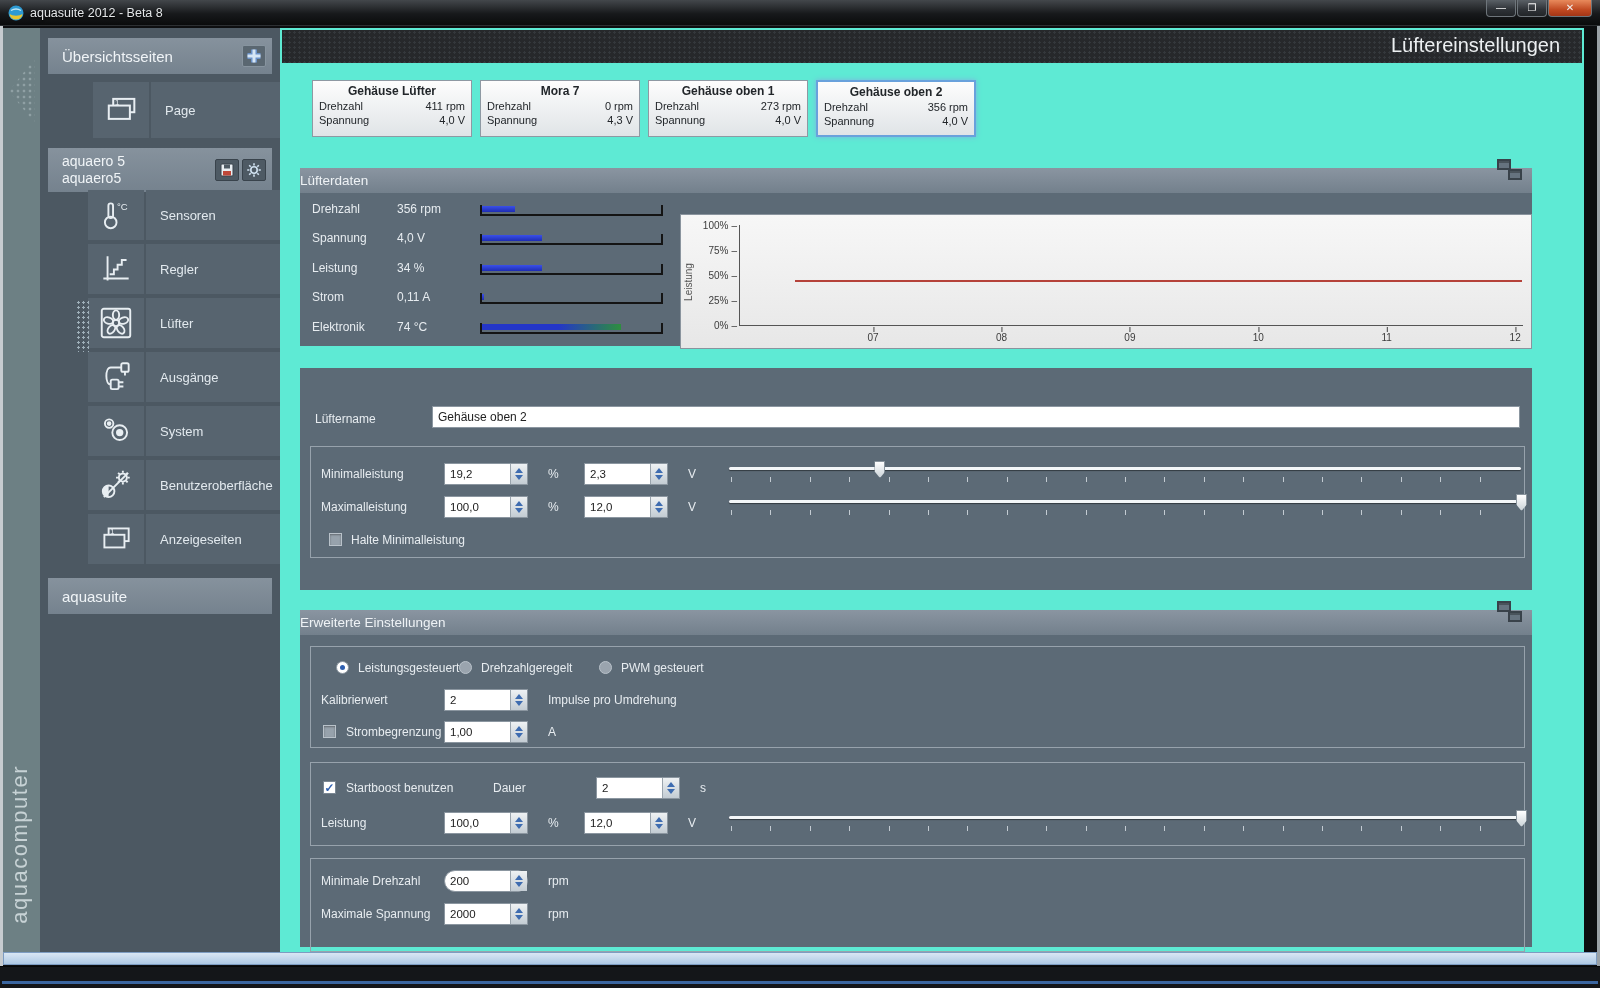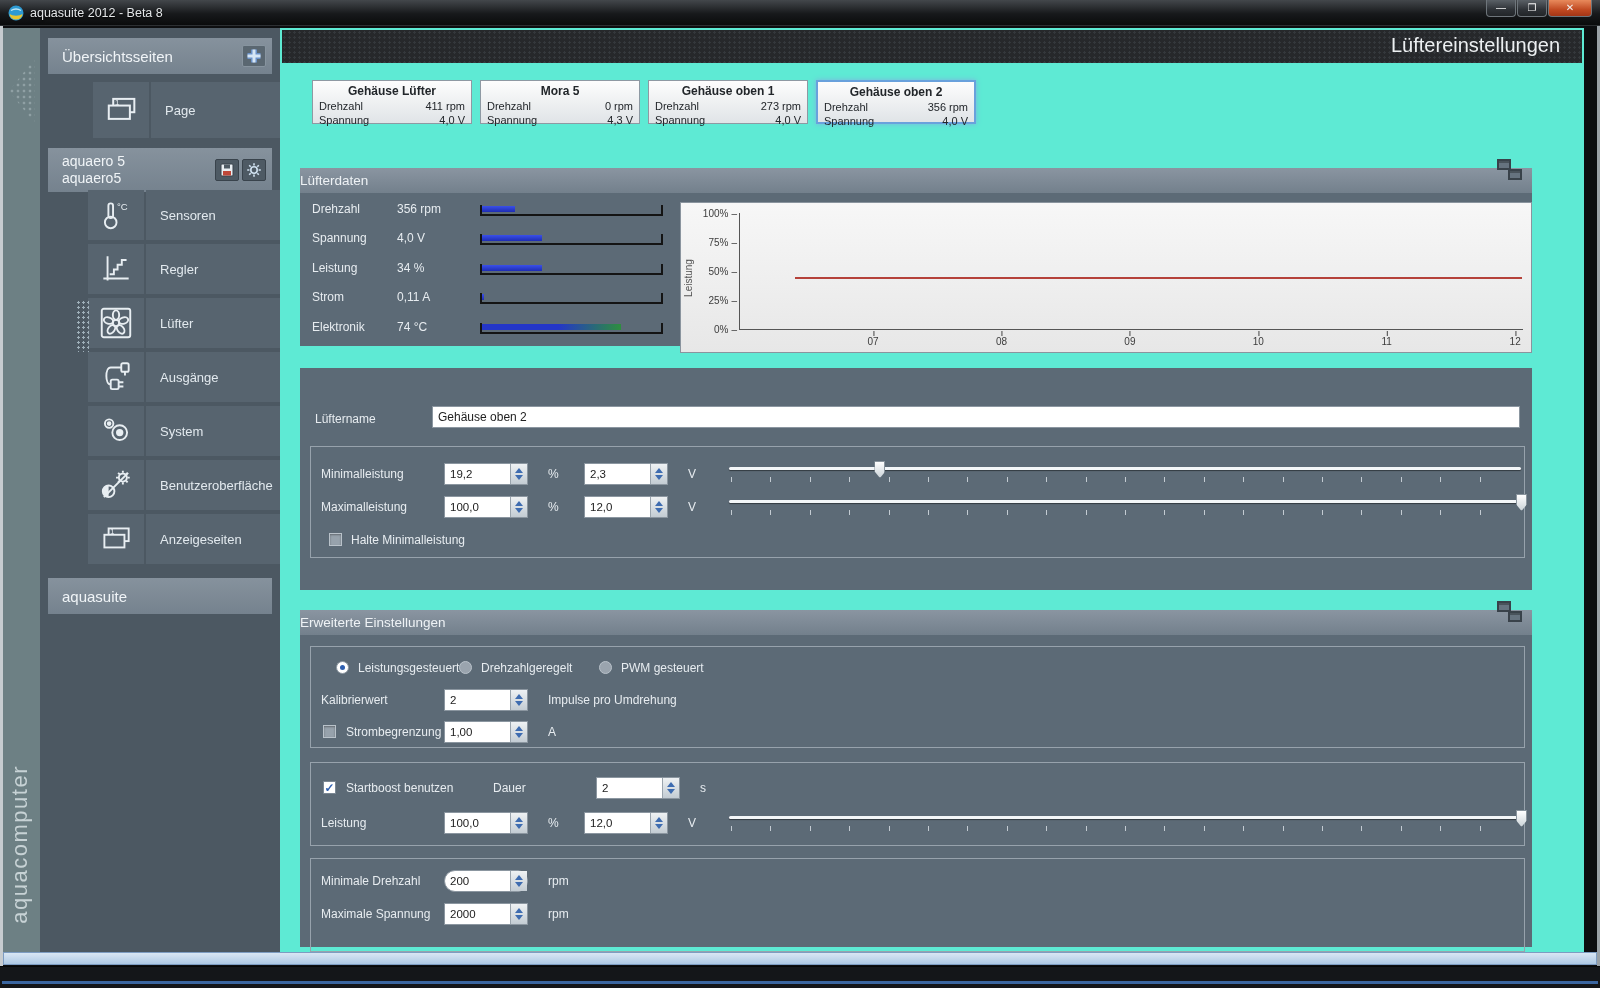--- a/index.html
+++ b/index.html
@@ -50,21 +50,21 @@
   .seldots { position:absolute; left:36px; top:272px; width:13px; height:52px;
     background-image:radial-gradient(#9fb0ba 1.2px, transparent 1.3px); background-size:5px 5px; }
 
   
   .main { position:absolute; left:280px; top:28px; width:1304px; height:924px; background:#5eead4; }
   .band { position:absolute; left:2px; top:2px; width:1300px; height:33px; background:#26282b;
     background-image:radial-gradient(#34383c 1px, transparent 1.1px); background-size:5px 5px; }
   .pagetitle { position:absolute; right:22px; top:4px; font-size:20px; color:#eceff1; }
 
   
-  .card { position:absolute; top:52px; width:160px; height:44px;
+  .card { position:absolute; top:52px; width:160px; height:57px;
     background:linear-gradient(#fdfdfd,#e0e4e7); border:1px solid #8e99a3; padding:3px 6px 16px 6px;
     color:#22262a; }
   .card.sel { border:2px solid #69a1dc; box-shadow:0 0 5px rgba(130,175,225,.95); }
   .card .cname { font-size:12px; font-weight:bold; text-align:center; }
   .card .crow { display:flex; justify-content:space-between; font-size:11px; margin-top:2px; }
 
   
   .panel { position:absolute; left:20px; width:1232px; background:#5c6a76; }
   .phead { position:relative; height:25px; background:linear-gradient(#8a95a1,#73808c);
     color:#eef2f5; font-size:13.5px; line-height:25px; padding-left:0; }
@@ -78,21 +78,21 @@
 
   
   .gauge { position:absolute; width:183px; height:12px; border-bottom:2px solid #141414; }
   .gauge::before, .gauge::after { content:""; position:absolute; bottom:0; width:2px; height:9px; background:#141414; }
   .gauge::before { left:0; } .gauge::after { right:0; }
   .gfill { position:absolute; left:2px; bottom:2px; height:6px;
     background:linear-gradient(#3a50e8,#1e2cb4); }
   .gfill.grad { background:linear-gradient(90deg,#2436c8,#2436c8 55%,#2e8f3e); }
 
   
-  .chart { position:absolute; left:380px; top:34px; width:852px; height:151px;
+  .chart { position:absolute; left:380px; top:46px; width:852px; height:135px;
     background:linear-gradient(#f7f7f7,#e7e7e7); border:1px solid #8a949e; }
   .plot { position:absolute; left:58px; right:8px; top:10px; bottom:22px;
     border-left:1px solid #555; border-bottom:1px solid #555; }
   .ylab { position:absolute; left:2px; top:50%; transform:translateY(-50%) rotate(180deg);
     writing-mode:vertical-rl; font-size:10px; color:#555; }
   .ytick { position:absolute; right:100%; transform:translateY(-50%); font-size:10px; color:#3c3c3c;
     padding-right:3px; white-space:nowrap; }
   .ytick::after { content:"–"; padding-left:3px; }
   .xtick { position:absolute; bottom:-18px; transform:translateX(-50%); font-size:10px; color:#3c3c3c; }
   .xtick::before { content:""; position:absolute; left:50%; top:-5px; width:1px; height:5px; background:#444; }
@@ -323,21 +323,21 @@
       <div class="crow">
           <span>Drehzahl</span>
           <span>411 rpm</span>
         </div>
       <div class="crow">
           <span>Spannung</span>
           <span>4,0 V</span>
         </div>
     </div>
     <div class="card" style="left:200px;">
-      <div class="cname">Mora 5</div>
+      <div class="cname">Mora 7</div>
       <div class="crow">
           <span>Drehzahl</span>
           <span>0 rpm</span>
         </div>
       <div class="crow">
           <span>Spannung</span>
           <span>4,3 V</span>
         </div>
     </div>
     <div class="card" style="left:368px;">

